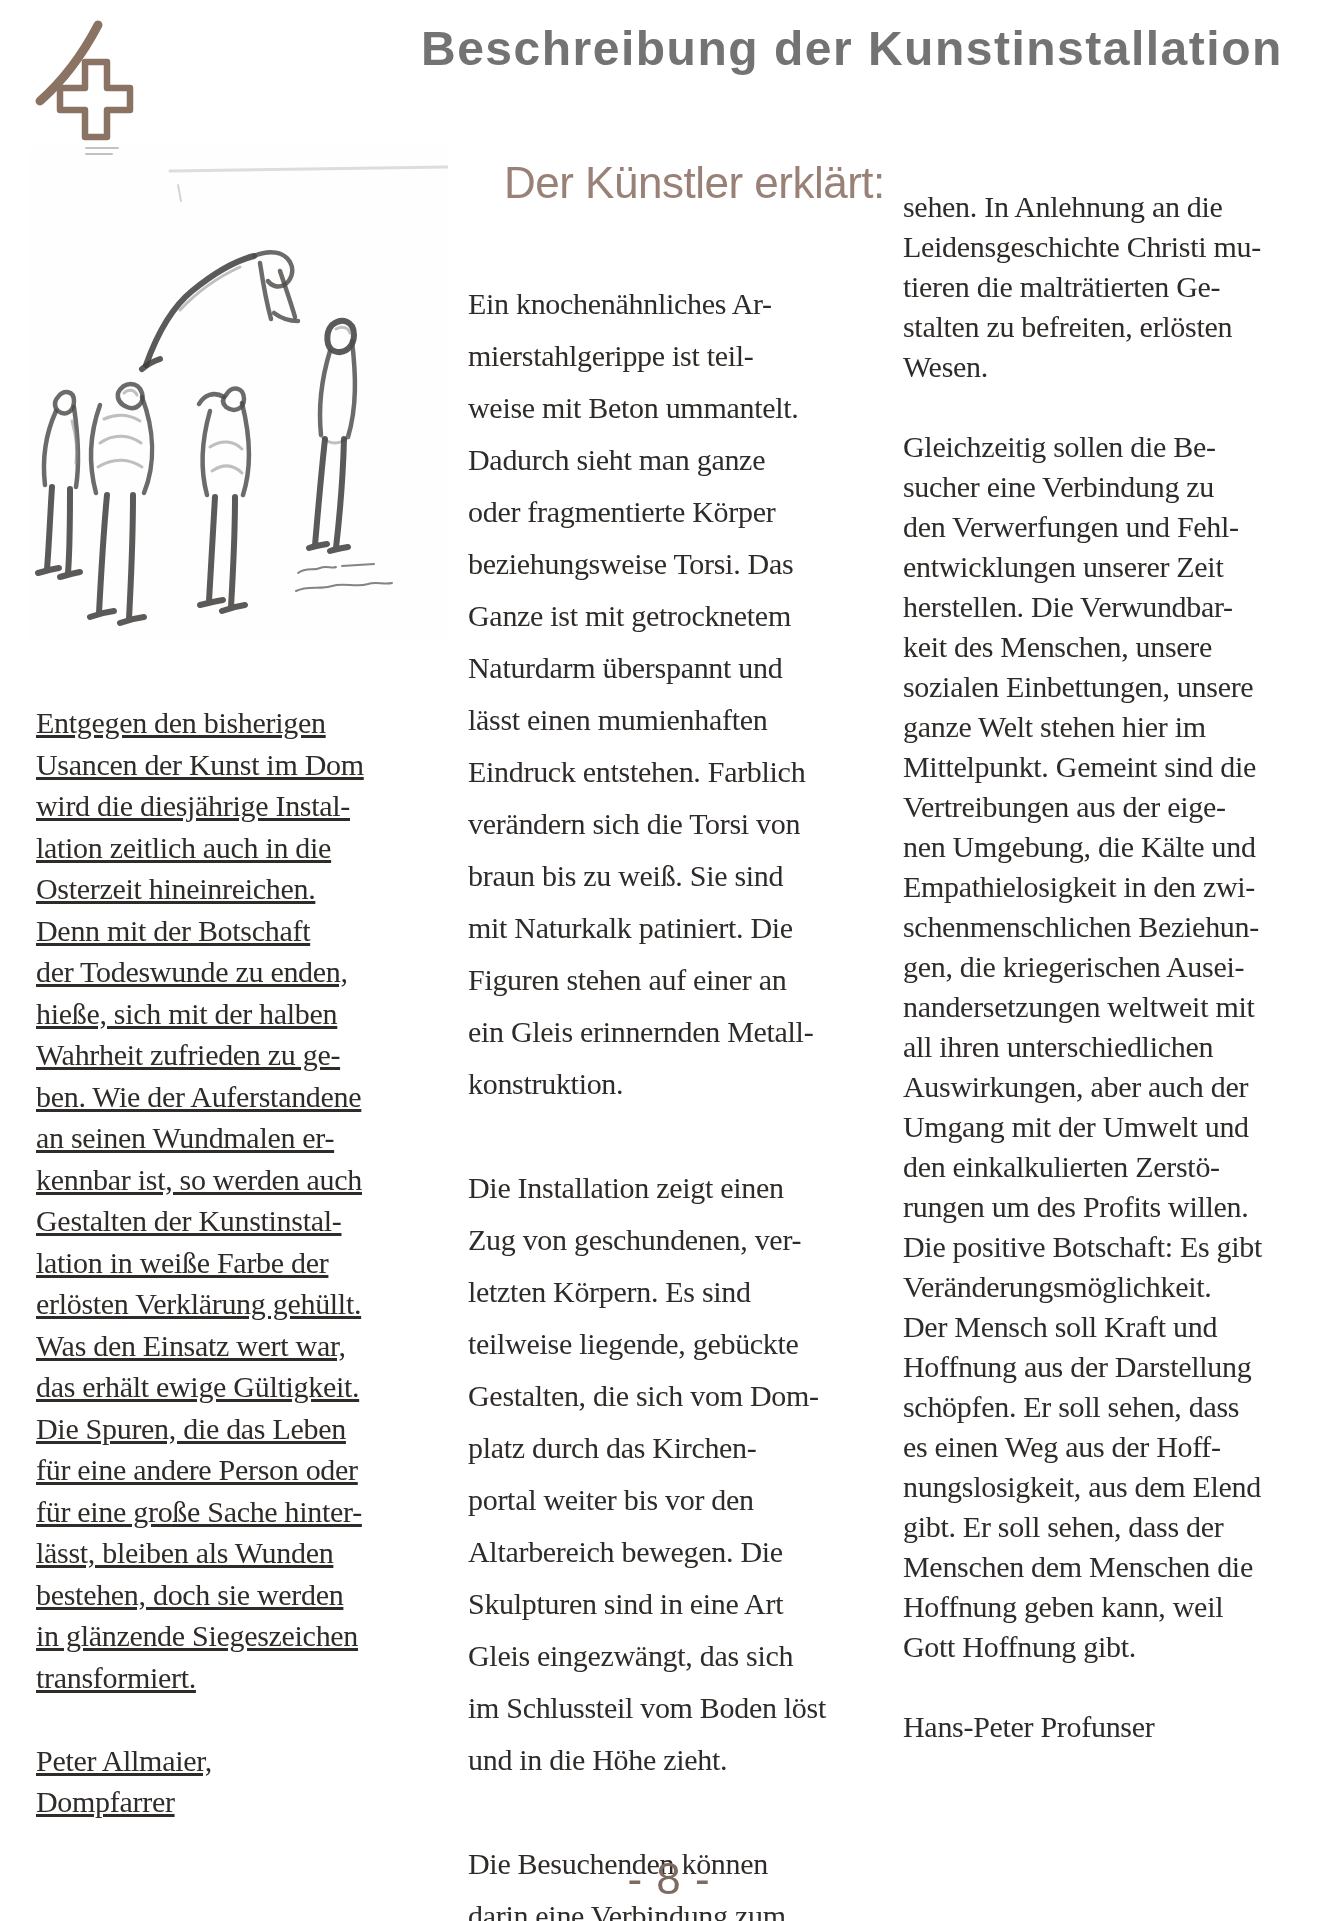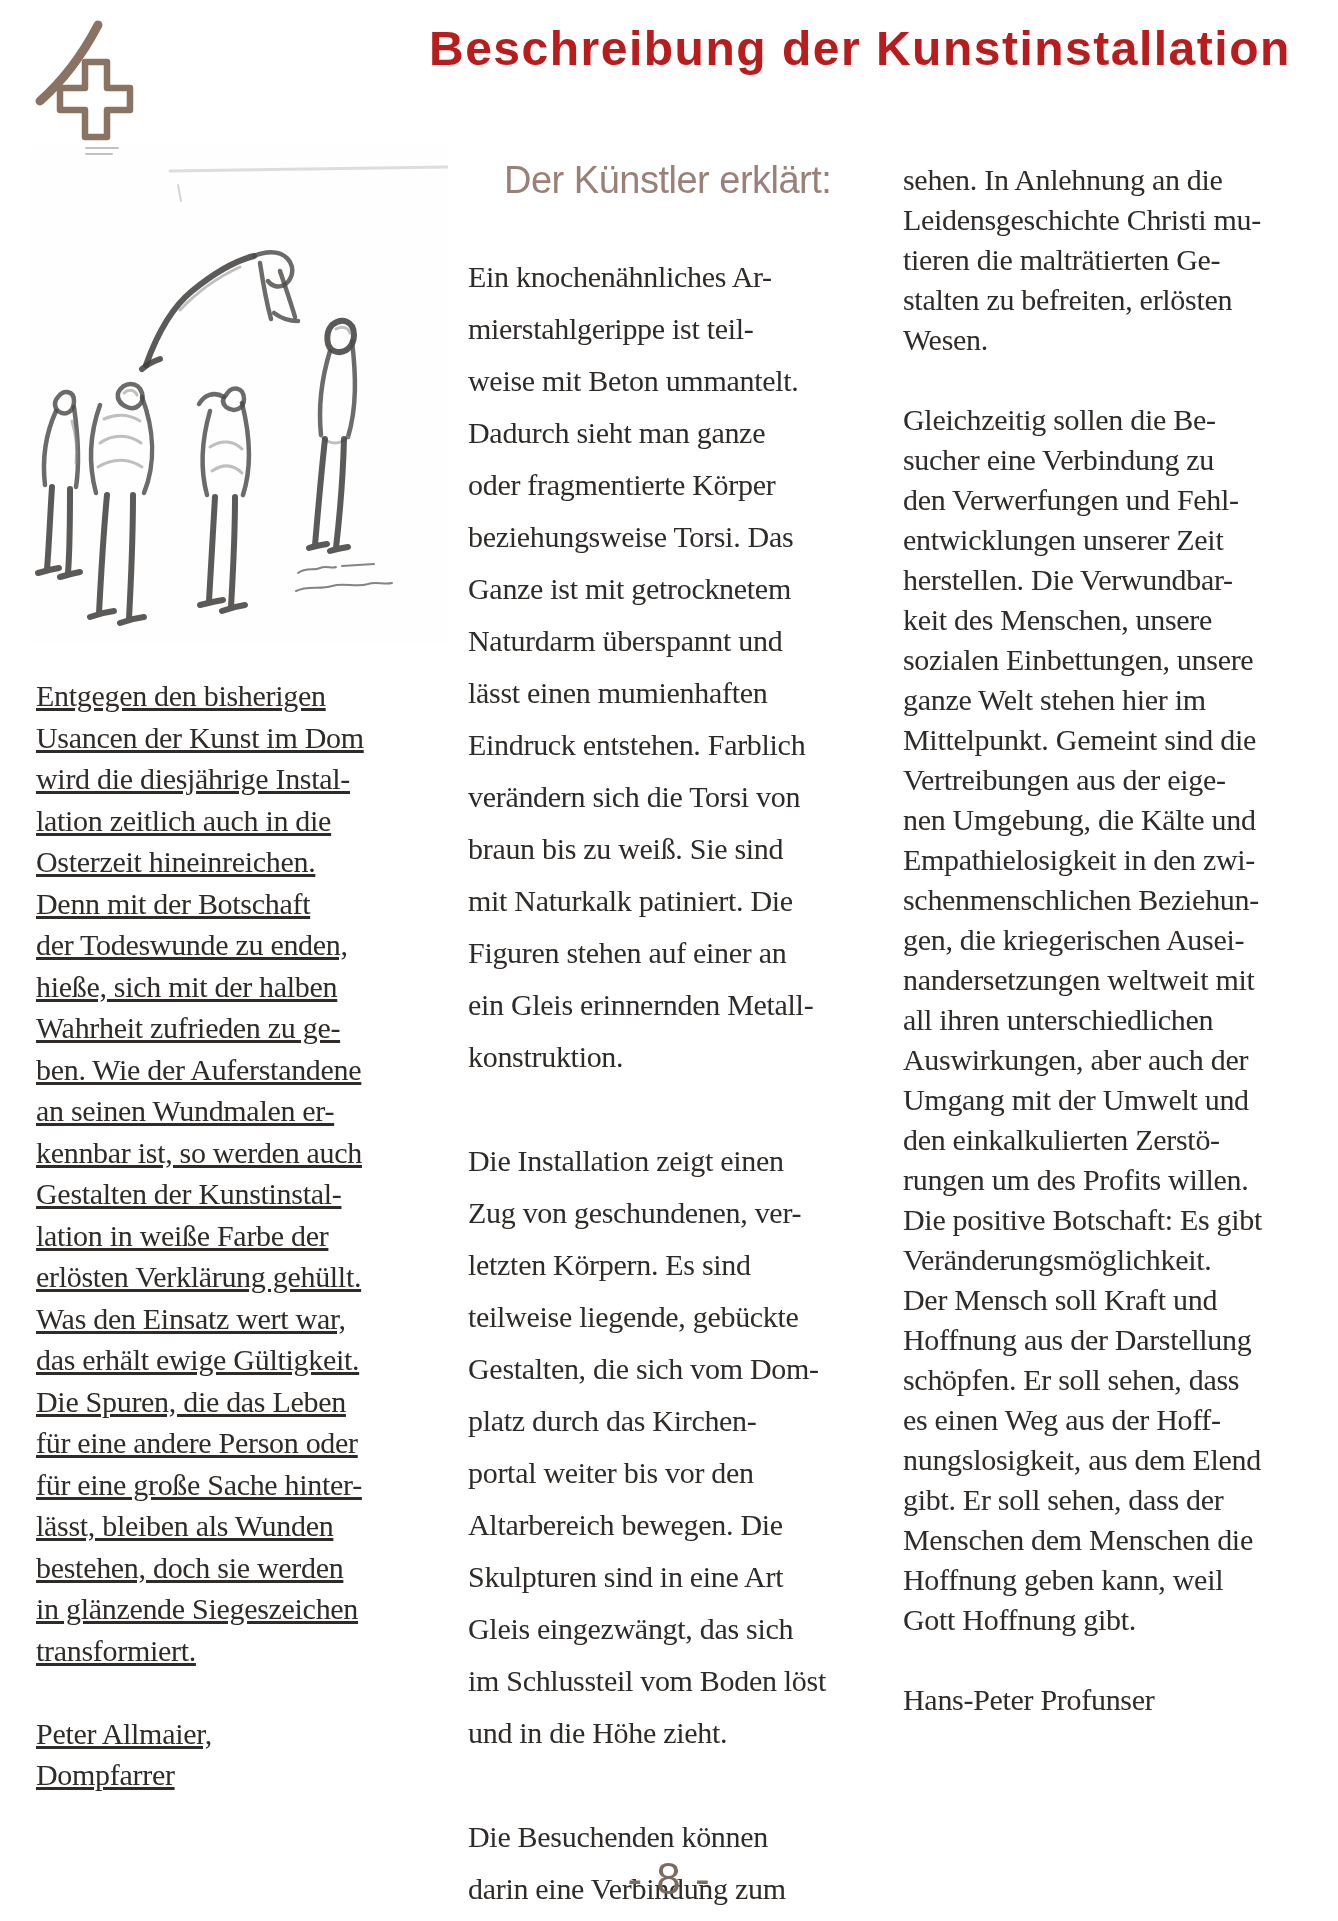--- a/index.html
+++ b/index.html
@@ -18,45 +18,45 @@
     position: absolute; left: 26px; top: 10px;
     width: 120px; height: 135px;
   }
   .page-title {
     position: absolute; left: 421px; top: 25px;
     font-family: "Liberation Sans", sans-serif;
     font-weight: bold;
     font-size: 48px;
     letter-spacing: 1.5px;
     line-height: 1;
-    color: #b91c1c;
+    color: #737373;
     white-space: nowrap;
-    margin-left: 8px;
   }
   .sketch-frame {
     position: absolute; left: 30px; top: 145px;
     width: 418px; height: 497px;
     background: #fefefe;
   }
   .sketch-frame svg { display: block; width: 100%; height: 100%; }
   .col {
     position: absolute;
     font-size: 30px;
     letter-spacing: -0.3px;
     color: #2e2b29;
     white-space: pre-line;
     text-align: left;
+    margin-top: 27px;
   }
   .col-left  { left: 36px;  top: 675px; width: 450px; line-height: 41.5px; text-decoration: underline; }
   .col-mid   { left: 468px; top: 251px; width: 445px; line-height: 52px; }
   .col-right { left: 903px; top: 160px; width: 435px; line-height: 40px; }
   .sub-heading {
     position: absolute; left: 504px; top: 161px;
     font-family: "Liberation Sans", sans-serif;
-    font-size: 38px;
+    font-size: 44px;
     letter-spacing: -0.5px;
     line-height: 1;
     color: #9a8178;
     white-space: nowrap;
   }
   .page-footer {
     position: absolute; left: 0; top: 1857px;
     width: 1338px;
     text-align: center;
     font-family: "Liberation Sans", sans-serif;

